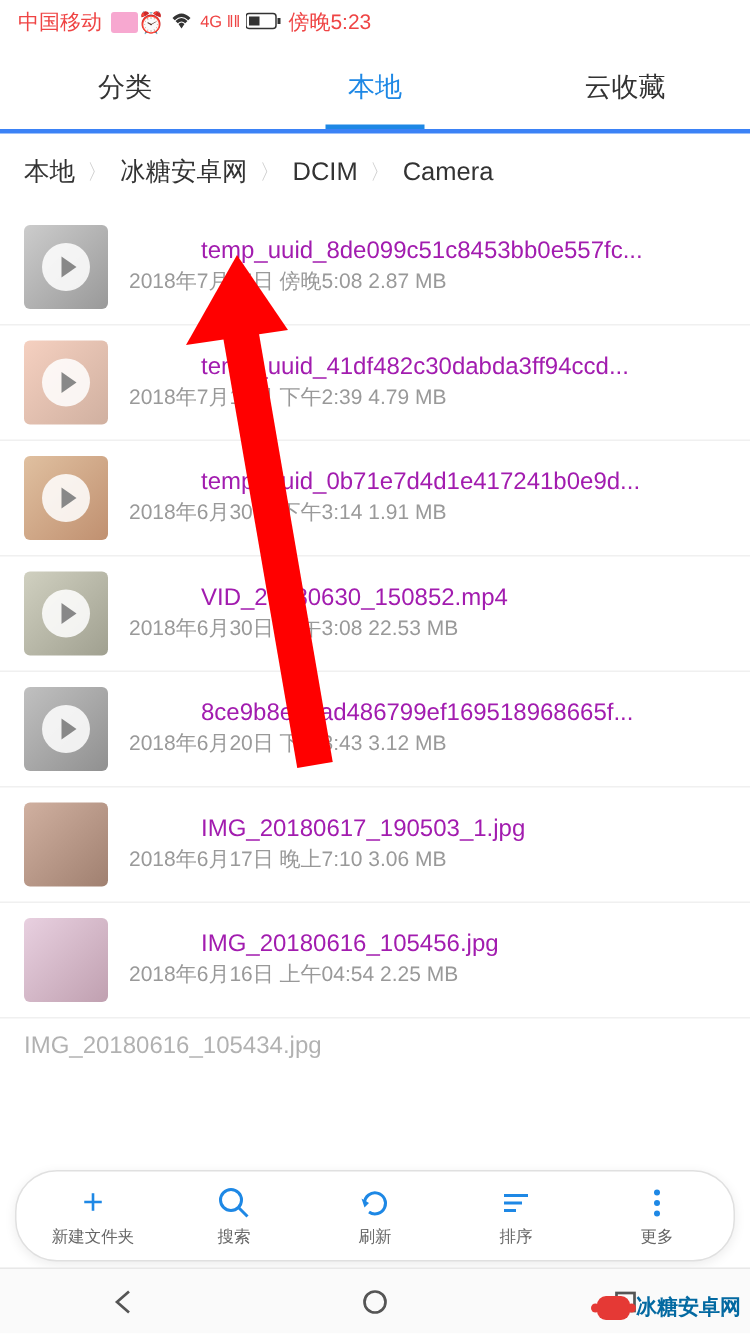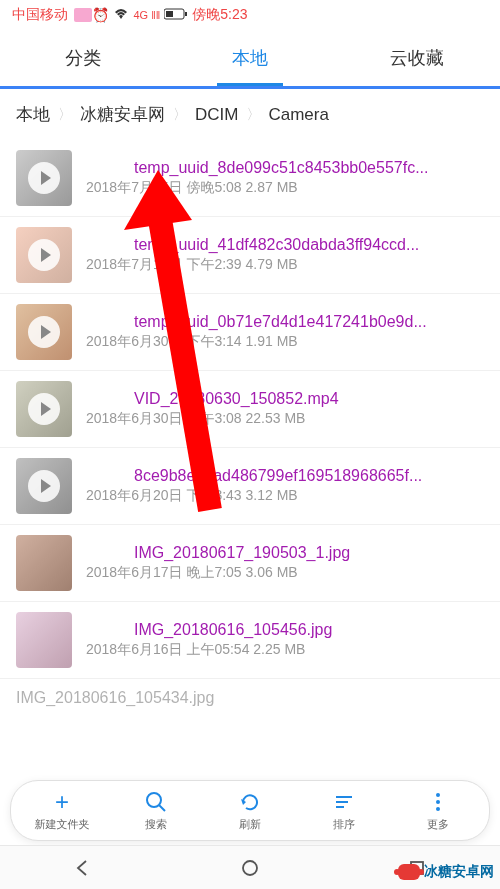--- a/index.html
+++ b/index.html
@@ -290,28 +290,28 @@
       </div>
     <div class="file-info">
       <div class="file-name">8ce9b8e72ad486799ef169518968665f...</div>
       <div class="file-meta">2018年6月20日 下午3:43 3.12 MB</div>
     </div>
   </div>
   <div class="file-item">
     <div class="thumb img6"></div>
     <div class="file-info">
       <div class="file-name">IMG_20180617_190503_1.jpg</div>
-      <div class="file-meta">2018年6月17日 晚上7:05 3.06 MB</div>
+      <div class="file-meta">2018年6月17日 晚上7:10 3.06 MB</div>
     </div>
   </div>
   <div class="file-item">
     <div class="thumb img8"></div>
     <div class="file-info">
       <div class="file-name">IMG_20180616_105456.jpg</div>
-      <div class="file-meta">2018年6月16日 上午05:54 2.25 MB</div>
+      <div class="file-meta">2018年6月16日 上午04:54 2.25 MB</div>
     </div>
   </div>
   <div class="faded-row">IMG_20180616_105434.jpg</div>
 </div>
 
 <svg class="arrow-svg" style="left:120px; top:160px;" width="140" height="360">
   <defs>
     <marker id="ah" markerWidth="20" markerHeight="20" refX="6" refY="10" orient="auto">
       <polygon points="0,0 20,10 0,20" fill="#ff0000"></polygon>
     </marker>

